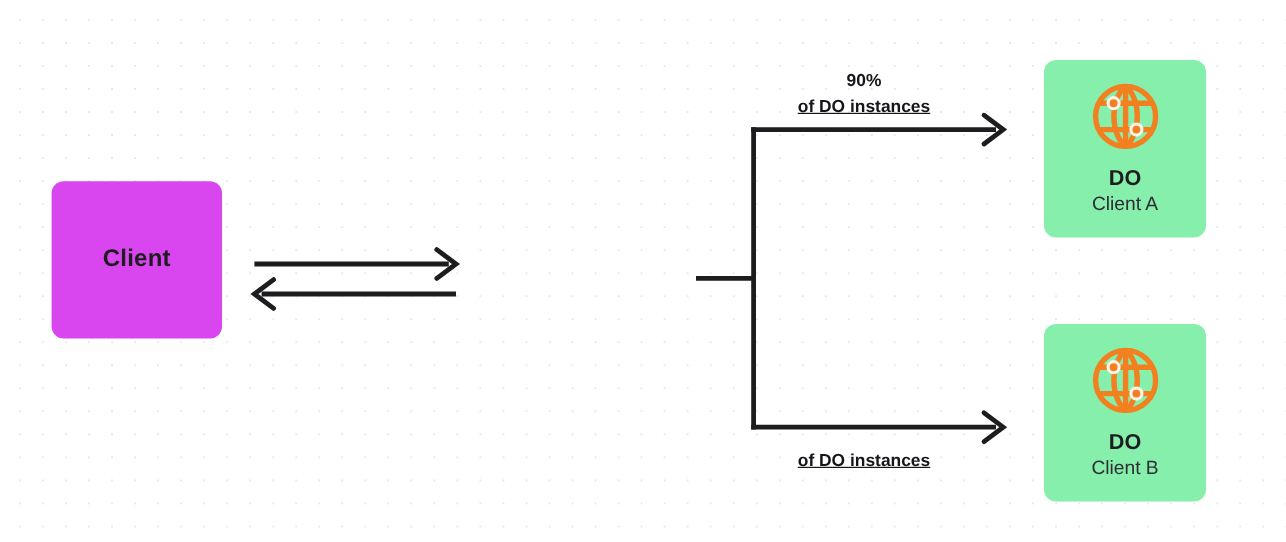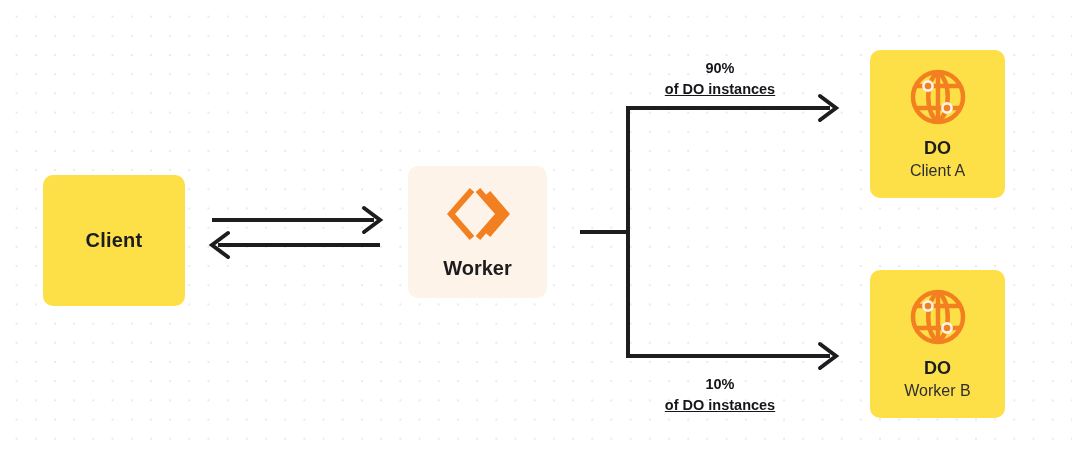--- a/index.html
+++ b/index.html
@@ -29,24 +29,24 @@
     position: absolute;
     border-radius: 10px;
     display: flex;
     flex-direction: column;
     align-items: center;
     justify-content: center;
   }
 
   .node-client {
     left: 43px;
-    top: 175px;
+    top: 151px;
     width: 142px;
     height: 131px;
-    background: #fde047;
+    background: #d946ef;
   }
 
   .node-client .node-title {
     font-size: 20px;
     font-weight: bold;
     color: #1d1d1f;
     letter-spacing: 0.2px;
   }
 
   .node-worker {
@@ -63,21 +63,21 @@
     font-size: 20px;
     font-weight: bold;
     color: #1d1d1f;
     margin-top: 14px;
   }
 
   .node-do {
     left: 870px;
     width: 135px;
     height: 148px;
-    background: #fde047;
+    background: #86efac;
     justify-content: flex-start;
     padding-top: 18px;
   }
 
   .node-do-a { top: 50px; }
   .node-do-b { top: 270px; }
 
   .node-do .node-title {
     font-size: 18px;
     font-weight: bold;
@@ -153,33 +153,20 @@
     <g>
       <line x1="626" y1="356" x2="830" y2="356" stroke="#1d1d1f" stroke-width="4" stroke-linecap="butt"></line>
       <polyline points="820,344 836,356 820,368" fill="none" stroke="#1d1d1f" stroke-width="4" stroke-linecap="round" stroke-linejoin="miter"></polyline>
     </g>
   </svg>
 
   <div class="node node-client">
     <span class="node-title">Client</span>
   </div>
 
-  <div class="node node-worker">
-    <span>
-      <svg class="icon-worker" viewBox="0 0 66 58" aria-hidden="true">
-
-        <polyline points="27,5 6,29 27,53" fill="none" stroke="#f38020" stroke-width="6" stroke-linecap="butt" stroke-linejoin="miter"></polyline>
-
-        <polyline points="33,5 54,29 33,53" fill="none" stroke="#f38020" stroke-width="6" stroke-linecap="butt" stroke-linejoin="miter"></polyline>
-
-        <polyline points="43,8 61,29 43,50" fill="none" stroke="#f38020" stroke-width="6" stroke-linecap="butt" stroke-linejoin="miter"></polyline>
-      </svg>
-    </span>
-    <span class="node-title">Worker</span>
-  </div>
 
   <div class="node node-do node-do-a">
     <span>
       <svg class="icon-globe" viewBox="0 0 58 58" aria-hidden="true">
         <circle cx="29" cy="29" r="25" fill="none" stroke="#f38020" stroke-width="4.5"></circle>
         <line x1="29" y1="4" x2="29" y2="54" stroke="#f38020" stroke-width="4.5"></line>
         <line x1="7" y1="18" x2="51" y2="18" stroke="#f38020" stroke-width="4.5"></line>
         <line x1="7" y1="40" x2="51" y2="40" stroke="#f38020" stroke-width="4.5"></line>
         <path d="M29 4 C 16 14, 16 44, 29 54" fill="none" stroke="#f38020" stroke-width="4.5"></path>
         <path d="M29 4 C 42 14, 42 44, 29 54" fill="none" stroke="#f38020" stroke-width="4.5"></path>
@@ -198,26 +185,25 @@
         <line x1="29" y1="4" x2="29" y2="54" stroke="#f38020" stroke-width="4.5"></line>
         <line x1="7" y1="18" x2="51" y2="18" stroke="#f38020" stroke-width="4.5"></line>
         <line x1="7" y1="40" x2="51" y2="40" stroke="#f38020" stroke-width="4.5"></line>
         <path d="M29 4 C 16 14, 16 44, 29 54" fill="none" stroke="#f38020" stroke-width="4.5"></path>
         <path d="M29 4 C 42 14, 42 44, 29 54" fill="none" stroke="#f38020" stroke-width="4.5"></path>
         <circle cx="19" cy="18" r="4.6" fill="#f38020" stroke="#fdf3e8" stroke-width="2.6"></circle>
         <circle cx="38" cy="40" r="4.6" fill="#f38020" stroke="#fdf3e8" stroke-width="2.6"></circle>
       </svg>
     </span>
     <span class="node-title">DO</span>
-    <span class="node-subtitle">Worker B</span>
+    <span class="node-subtitle">Client B</span>
   </div>
 
   <div class="edge-label label-top">
     <span class="pct">90%</span>
     <span class="sub">of DO instances</span>
   </div>
 
   <div class="edge-label label-bottom">
-    <span class="pct">10%</span>
     <span class="sub">of DO instances</span>
   </div>
 
 </div>
 
 </body></html>

